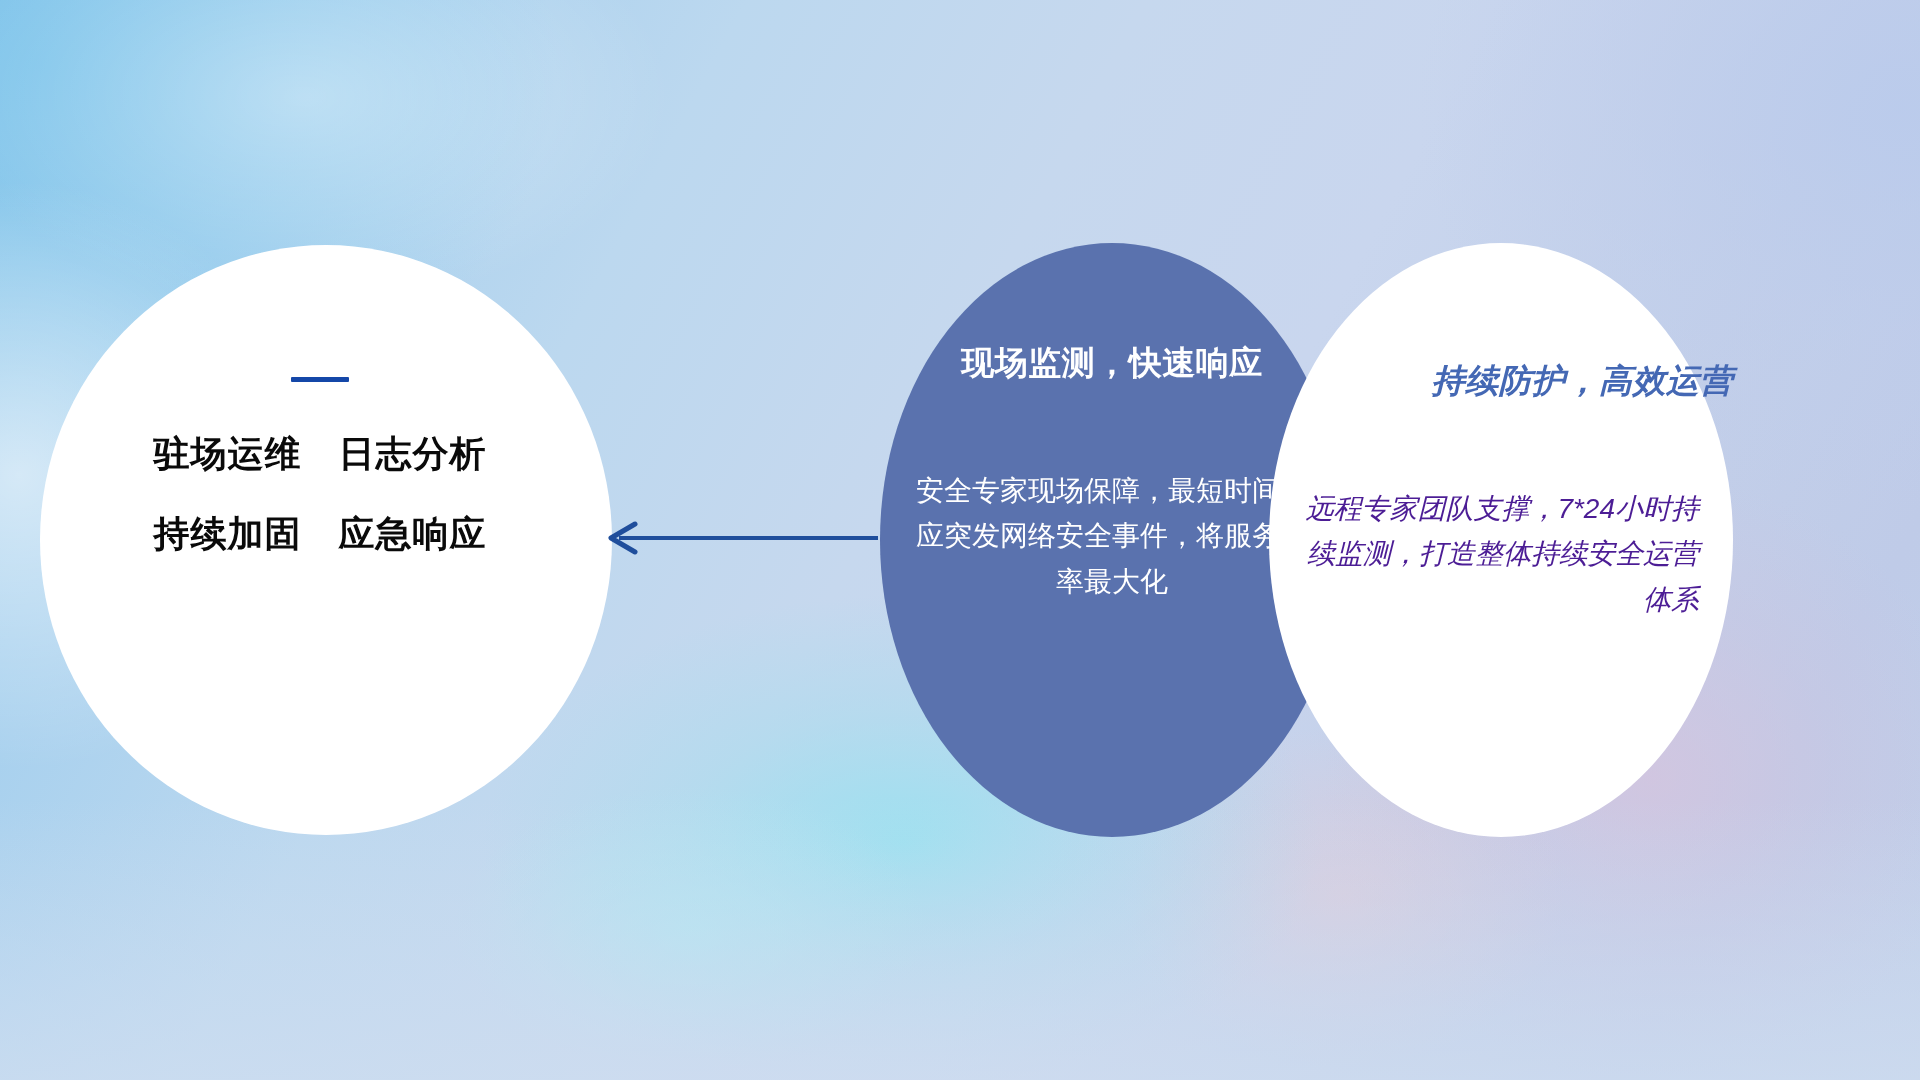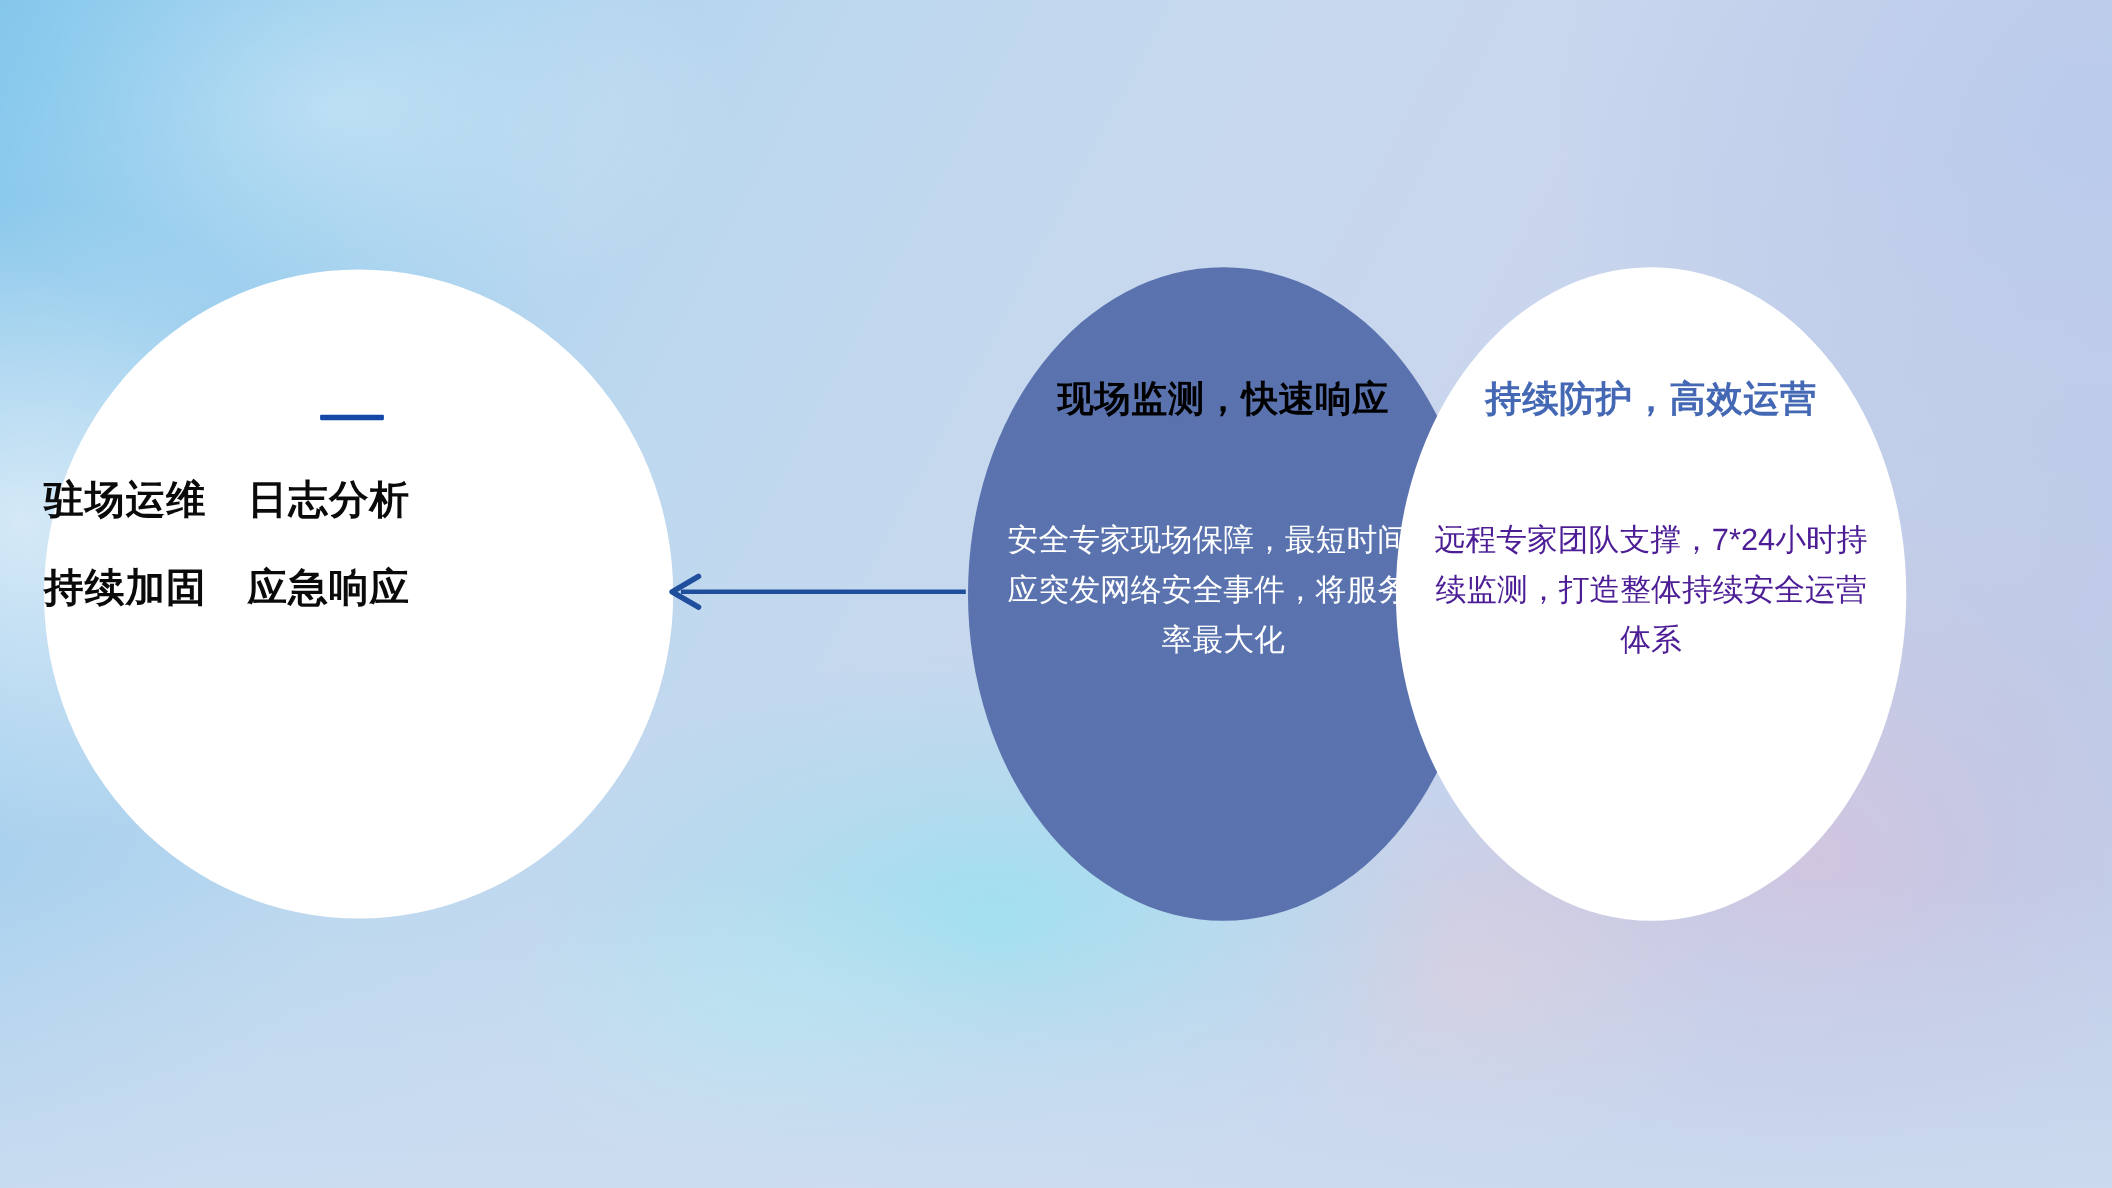--- a/index.html
+++ b/index.html
@@ -121,20 +121,21 @@
     background: #ffffff;
     z-index: 7;
   }
 
   
   .cap-inner {
     position: absolute;
     left: 0;
     right: 12px;
     top: 132px;
+    text-align: center;
   }
   .cap-divider {
     width: 58px;
     height: 5px;
     background: #1447a8;
     margin: 0 auto 54px auto;
     border-radius: 1px;
   }
   .cap-line {
     font-size: 36px;
@@ -156,39 +157,40 @@
   .onsite-inner {
     position: absolute;
     left: -18px;
     right: -18px;
     top: 98px;
     text-align: center;
   }
   .onsite-title {
     font-size: 33px;
     font-weight: bold;
-    color: #000000;
+    color: #ffffff;
     letter-spacing: 0.5px;
     white-space: nowrap;
   }
   .onsite-body {
     margin-top: 82px;
     font-size: 28px;
     color: #ffffff;
     line-height: 1.62;
     padding: 0 54px;
   }
 
   
   .cont-inner {
     position: absolute;
     left: 0;
     right: 0;
-    top: 98px;
-    text-align: center;
+    top: 116px;
+    text-align: right;
+    font-style: italic;
   }
   .cont-title {
     font-size: 33px;
     font-weight: bold;
     color: #4468b4;
     letter-spacing: 0.5px;
     white-space: nowrap;
   }
   .cont-body {
     margin-top: 82px;

